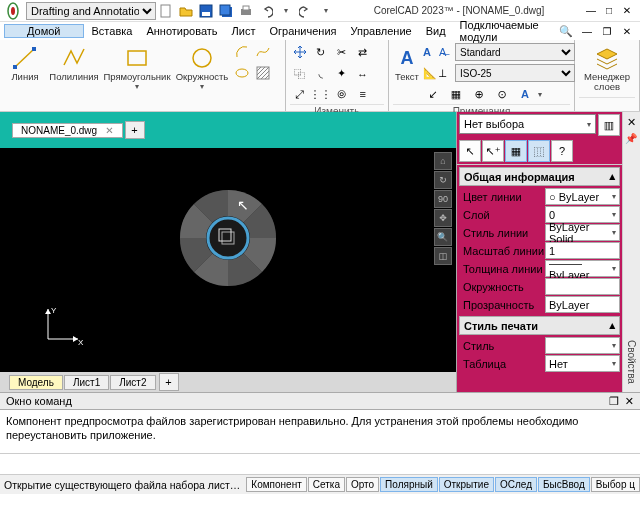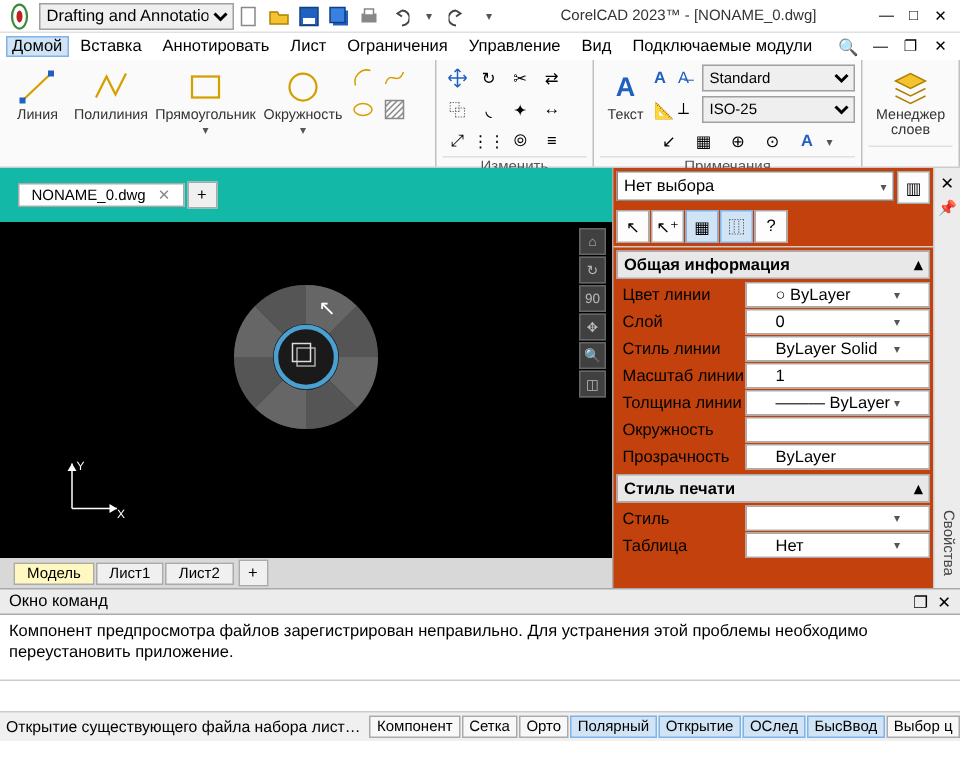--- a/index.html
+++ b/index.html
@@ -5,63 +5,63 @@
 html,body{margin:0;padding:0;font-family:"Segoe UI",Tahoma,sans-serif;font-size:11px;color:#000;background:#fff;overflow:hidden;width:640px;height:514px}
 *{box-sizing:border-box}
 .titlebar{height:22px;display:flex;align-items:center;padding:0 4px;background:#fff;border-bottom:1px solid #e0e0e0}
 .logo{width:18px;height:18px;margin-right:4px}
 .ws-sel{width:130px;height:18px;font-size:11px;border:1px solid #a0a0a0}
 .tb-btn{width:18px;height:18px;display:inline-flex;align-items:center;justify-content:center;margin:0 1px;cursor:pointer}
 .title-text{flex:1;text-align:center;font-size:10px;color:#333}
 .win-btn{width:16px;height:14px;display:inline-flex;align-items:center;justify-content:center;margin:0 1px;font-family:Arial;font-size:10px;cursor:pointer}
 .menubar{height:18px;display:flex;align-items:center;background:#fff;padding:0 4px;gap:2px}
 .menu-item{padding:1px 6px;font-size:11px;cursor:pointer}
-.menu-item.active{background:#d0e4f5;border:1px solid #7eb4ea;padding:0 3px}
+.menu-item.active{background:#d0e4f5;border:1px solid #7eb4ea;padding:0 22px}
 .menu-help{margin-left:auto;display:flex;align-items:center;gap:2px}
 .ribbon{height:72px;display:flex;background:#fafafa;border-bottom:1px solid #ccc}
 .rib-panel{border-right:1px solid #c0c0c0;display:flex;flex-direction:column;padding:2px 4px 0}
 .rib-body{flex:1;display:flex;align-items:flex-start;gap:2px}
 .rib-title{text-align:center;font-size:10px;color:#555;padding:1px 0;height:14px;border-top:1px solid #e0e0e0}
 .big-btn{display:flex;flex-direction:column;align-items:center;width:42px;padding:2px 0;cursor:pointer;font-size:10px}
 .big-btn .icn{width:28px;height:28px;display:flex;align-items:center;justify-content:center}
 .big-btn .lbl{font-size:9.5px;text-align:center;line-height:1.1;color:#333}
 .small-grid{display:grid;grid-template-columns:repeat(4,20px);grid-auto-rows:20px;gap:1px}
 .sm{width:20px;height:20px;display:flex;align-items:center;justify-content:center;cursor:pointer}
 .annot-col{display:flex;flex-direction:column;gap:1px}
 .annot-row{display:flex;align-items:center;gap:2px;height:20px}
-.annot-sel{width:102px;height:18px;font-size:10px;border:1px solid #a0a0a0}
+.annot-sel{width:120px;height:18px;font-size:10px;border:1px solid #a0a0a0}
 .middle{display:flex;height:280px}
 .drawing-area{flex:1;display:flex;flex-direction:column;background:#f0f0f0}
 .file-tabs{height:36px;display:flex;align-items:center;background:#14b8a6;padding:0 2px}
 .file-tab{display:flex;align-items:center;background:#fff;border:1px solid #aaa;padding:1px 8px;font-size:10px;cursor:pointer}
 .file-tab .x{margin-left:8px;color:#888;cursor:pointer}
 .plus-tab{width:20px;height:18px;display:flex;align-items:center;justify-content:center;border:1px solid #aaa;background:#f0f0f0;margin-left:2px;cursor:pointer}
 .canvas{flex:1;background:#000;position:relative}
 .ucs{position:absolute;left:40px;bottom:25px;color:#fff;font-size:9px}
 .radial{position:absolute;left:50%;top:40%;transform:translate(-50%,-50%)}
 .cursor{position:absolute;left:52%;top:22%;color:#fff;font-size:14px}
 .view-ctrl{position:absolute;right:4px;top:4px;display:flex;flex-direction:column;gap:1px}
 .vc{width:18px;height:18px;background:#404040;border:1px solid #666;display:flex;align-items:center;justify-content:center;color:#bbb;font-size:9px;cursor:pointer}
 .model-tabs{height:20px;display:flex;align-items:center;background:#d8d8d8;padding:0 2px;gap:1px}
 .mtab{padding:1px 8px;font-size:10px;background:#f0f0f0;border:1px solid #aaa;cursor:pointer}
 .mtab.active{background:#fff8c0}
-.props-panel{width:232px;background:#c2410c;border-left:1px solid #aaa;display:flex}
+.props-panel{width:184px;background:#be185d;border-left:1px solid #aaa;display:flex}
 .props-body{flex:1;display:flex;flex-direction:column}
 .props-side{width:18px;background:#ececec;border-left:1px solid #ccc;display:flex;flex-direction:column;align-items:center;padding-top:4px;gap:4px}
 .props-side .pin{font-size:10px}
 .props-side .vtext{writing-mode:vertical-rl;font-size:10px;margin-top:auto;margin-bottom:8px;color:#444}
 .sel-row{display:flex;padding:2px;gap:2px}
 .sel-combo{flex:1;height:20px;border:1px solid #888;background:#fff;font-size:11px;padding:0 4px;display:flex;align-items:center;justify-content:space-between}
 .tool-row{display:flex;padding:2px;gap:1px;border-bottom:1px solid #ccc}
 .tbtn{width:22px;height:22px;border:1px solid #aaa;background:#fdfdfd;display:flex;align-items:center;justify-content:center;cursor:pointer;font-size:11px}
 .tbtn.on{background:#d0e4f5;border-color:#7eb4ea}
 .cat{background:#e8e8e8;border:1px solid #aaa;margin:2px;padding:2px 4px;font-weight:bold;font-size:11px;display:flex;justify-content:space-between;align-items:center}
 .prow{display:flex;margin:0 2px;font-size:11px;height:18px}
 .prow .pl{width:86px;padding-left:4px;display:flex;align-items:center}
-.prow .pv{flex:1;border:1px solid #aaa;background:#fff;padding:0 19px;display:flex;align-items:center;justify-content:space-between;height:17px}
+.prow .pv{flex:1;border:1px solid #aaa;background:#fff;padding:0 3px;display:flex;align-items:center;justify-content:space-between;height:17px}
 .cmd-title{height:18px;background:#ececec;border-top:1px solid #aaa;border-bottom:1px solid #aaa;display:flex;align-items:center;justify-content:space-between;padding:0 6px;font-size:11px}
 .cmd-body{height:44px;padding:4px 6px;font-size:11px;color:#000;line-height:1.3;background:#fff;border-bottom:1px solid #ccc}
 .cmd-input{height:20px;border-top:1px solid #fff;background:#fff}
 .status{height:20px;display:flex;align-items:center;background:#f0f0f0;border-top:1px solid #ccc;font-size:10.5px;overflow:hidden;white-space:nowrap}
 .stat-msg{padding:0 4px;flex:0 1 auto;overflow:hidden;text-overflow:ellipsis}
 .stat-btn{border:1px solid #aaa;padding:1px 4px;margin-left:1px;background:#f8f8f8;cursor:pointer;font-size:10px}
 .stat-btn.on{background:#d0e4f5;border-color:#7eb4ea}
 svg{display:block}
 .chev{font-size:8px;color:#555}
 </style>

